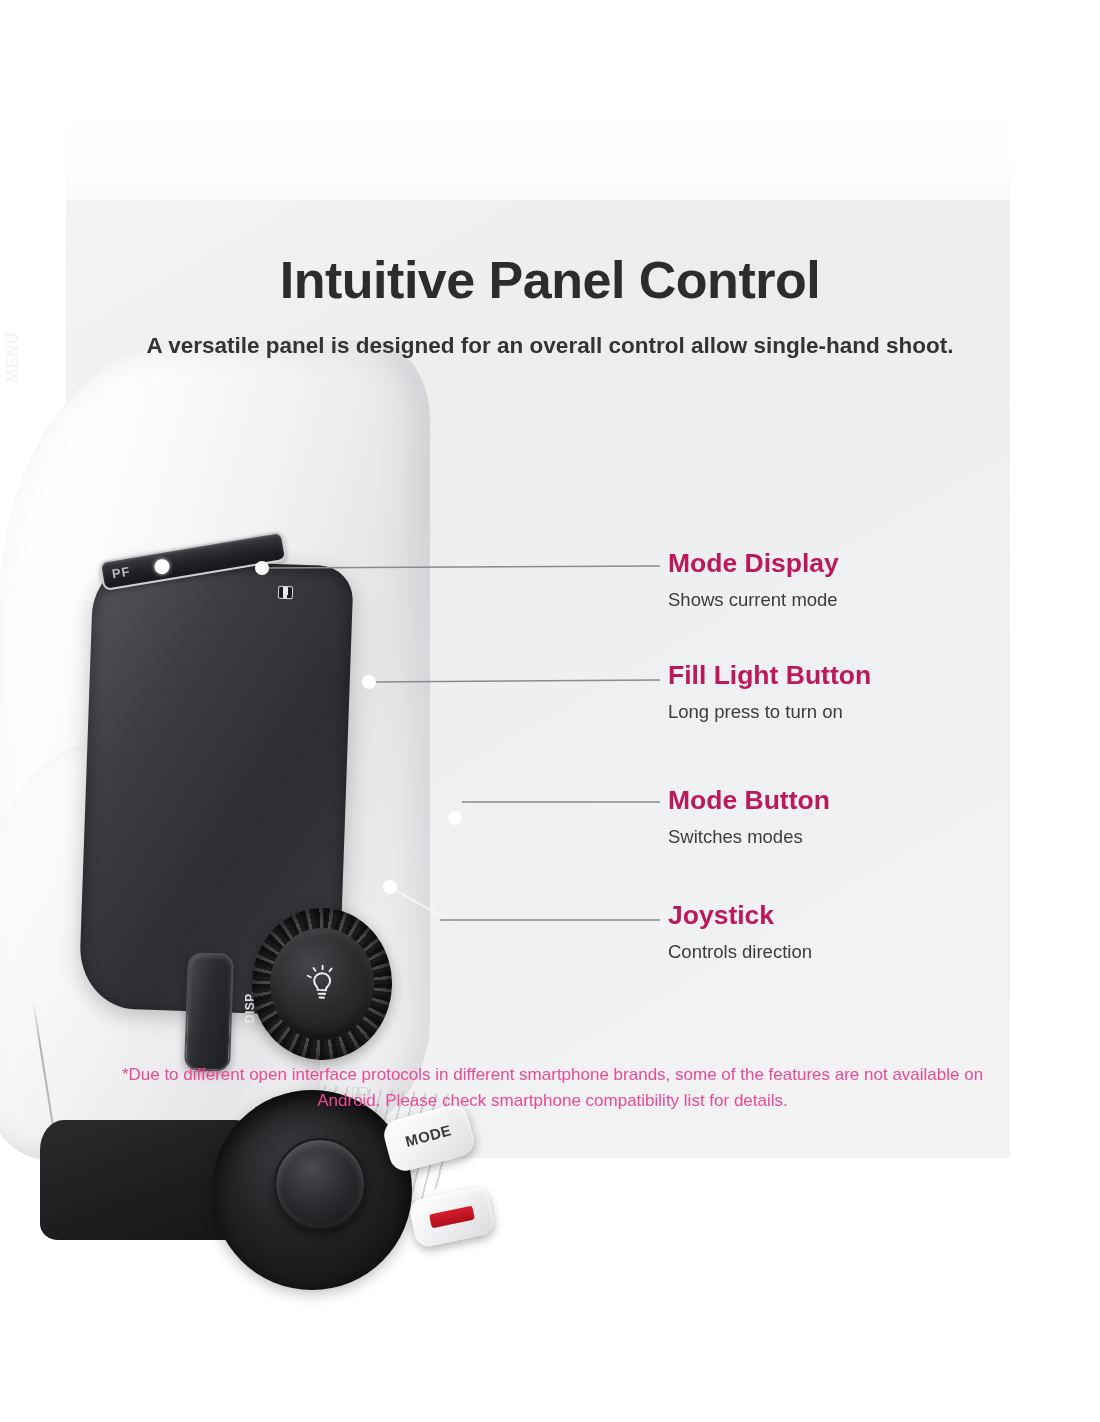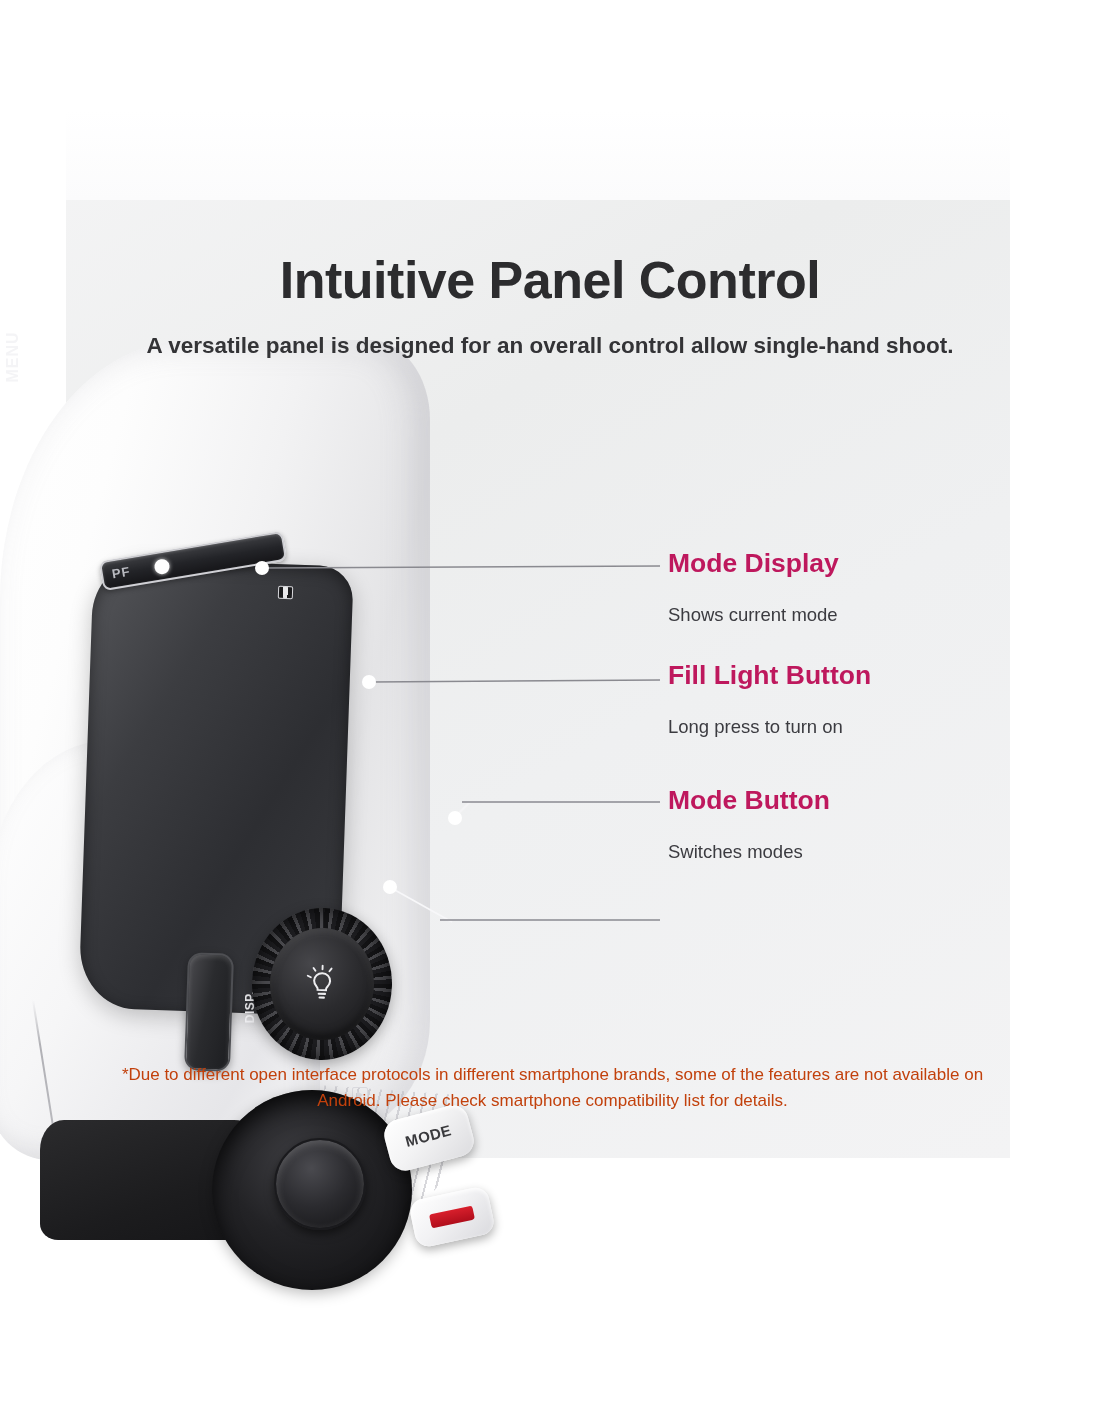--- a/index.html
+++ b/index.html
@@ -217,31 +217,31 @@
 
   
   .leaders{ position:absolute; left:0; top:0; width:1100px; height:1422px; z-index:30; }
 
   
   .callout{ position:absolute; z-index:35; }
   .callout .c-title{
     font-size:26.5px; font-weight:bold; color:#be185d; white-space:nowrap; line-height:1.15;
   }
   .callout .c-sub{
-    font-size:18.5px; font-weight:400; color:#3b3b40; white-space:nowrap; margin-top:26px;
+    font-size:18.5px; font-weight:400; color:#3b3b40; white-space:nowrap; margin-top:11px;
   }
   #callout-0{ left:668px; top:548px; }
   #callout-1{ left:668px; top:660px; }
   #callout-2{ left:668px; top:785px; }
   #callout-3{ left:668px; top:900px; }
 
   
   .footnote{
     position:absolute; left:110px; top:1062px; width:885px; text-align:center;
-    font-size:17px; line-height:1.52; color:#c2410c; z-index:40;
+    font-size:17px; line-height:1.52; color:#ec4899; z-index:40;
   }
 </style>
 </head>
 <body>
 
 <div id="root">
 
   <div class="content-panel">
     <div class="panel-top-white"></div>
   </div>
@@ -326,16 +326,20 @@
     <div class="c-sub">Shows current mode</div>
   </div>
   <div class="callout" id="callout-2">
     <div class="c-title">Mode Button</div>
     <div class="c-sub">Switches modes</div>
   </div>
   <div class="callout" id="callout-1">
     <div class="c-title">Fill Light Button</div>
     <div class="c-sub">Long press to turn on</div>
   </div>
+  <div class="callout" id="callout-3">
+    <div class="c-title">Joystick</div>
+    <div class="c-sub">Controls direction</div>
+  </div>
 
   <div class="footnote">*Due to different open interface protocols in different smartphone brands, some of the features are not available on Android. Please check smartphone compatibility list for details.</div>
 
 </div>
 
 </body></html>

